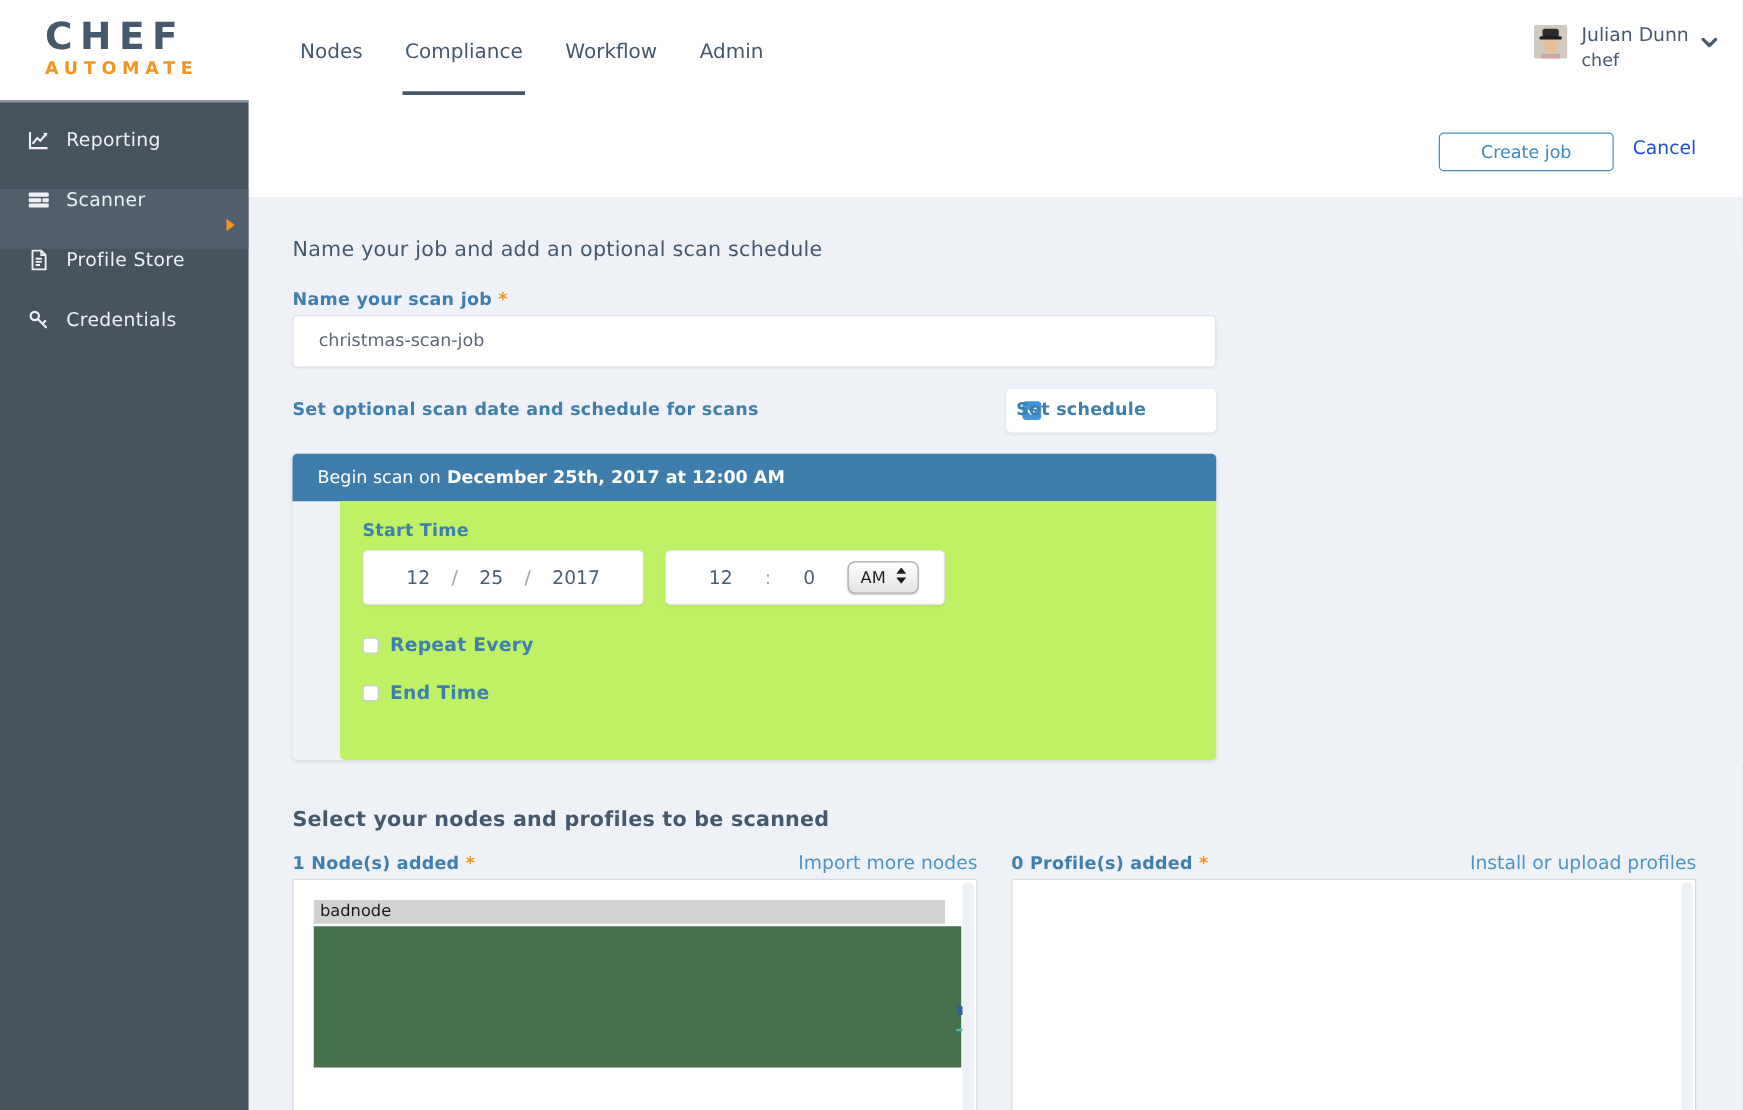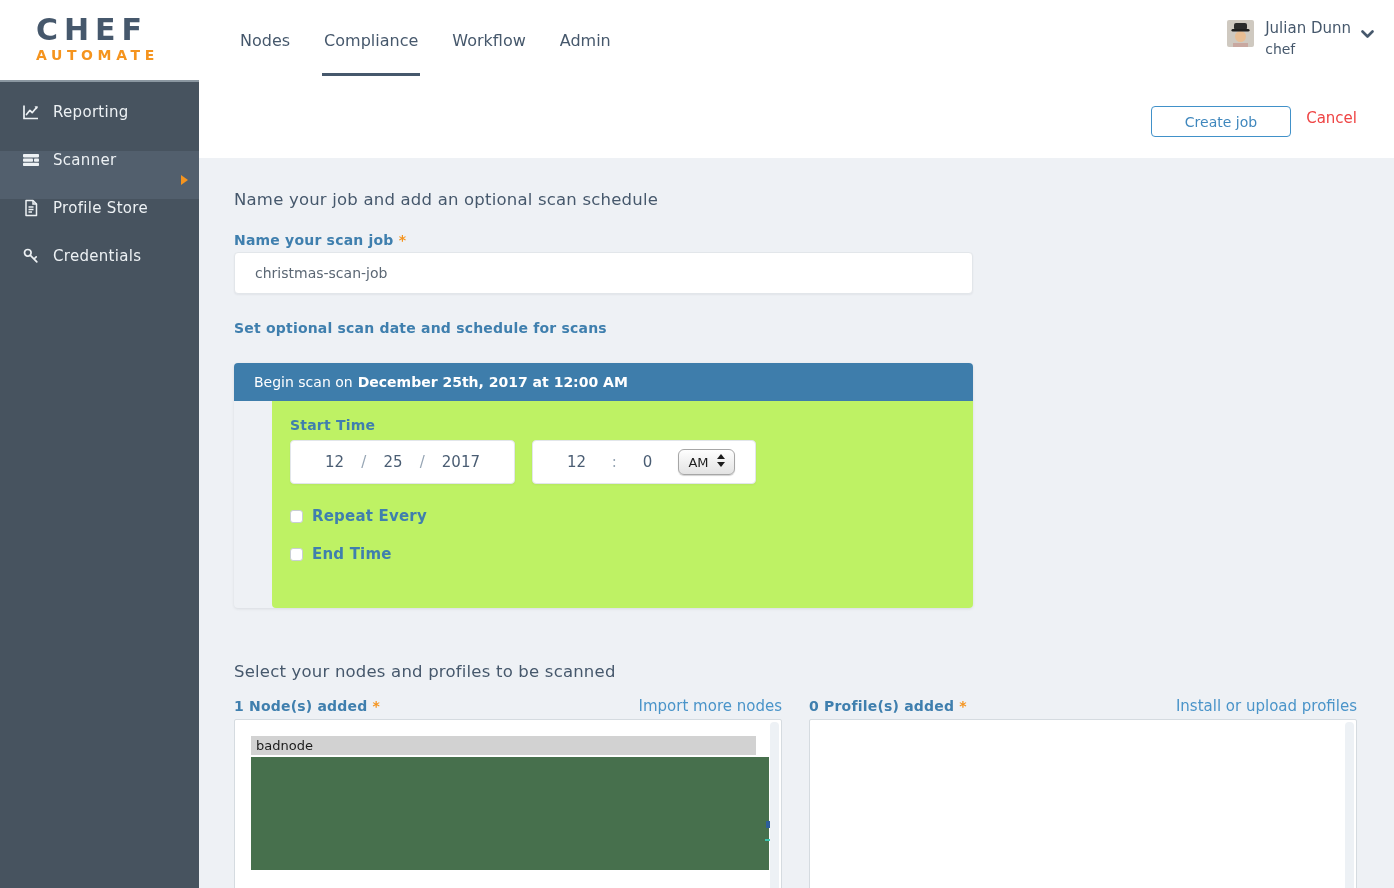--- a/index.html
+++ b/index.html
@@ -31,21 +31,21 @@
   .side-item:first-child { margin-top:21px; }
   .side-item.active { background:#525f6d; }
   .side-icon { width:18px; height:18px; margin-right:13px; display:flex; align-items:center; justify-content:center; }
   .side-arrow { position:absolute; right:11px; top:20px; }
 
   
   .main { position:absolute; top:80px; left:199px; width:1195px; height:808px; }
   .toolbar { position:relative; height:78px; background:#fff; }
   .goback { position:absolute; left:37px; top:0; height:78px; display:flex; align-items:center; gap:14px; color:#4a94c9; font-size:15px; cursor:pointer; }
   .btn-create { position:absolute; right:103px; top:26px; width:140px; height:31px; background:#fff; border:1px solid #4191c9; border-radius:4px; color:#3f87bd; font-size:14px; font-family:inherit; cursor:pointer; }
-  .link-cancel { position:absolute; right:37px; top:29px; color:#ef4444; font-size:15px; cursor:pointer; }
+  .link-cancel { position:absolute; right:37px; top:29px; color:#1d4ed8; font-size:15px; cursor:pointer; }
 
   .content { position:absolute; top:78px; left:0; width:1195px; height:730px; background:#eef1f5; padding:32px 37px 16px 35px; }
 
   .h-section { font-size:16.5px; font-weight:normal; color:#46586c; line-height:20px; letter-spacing:.2px; }
   .lbl { font-size:14px; font-weight:bold; color:#3f7fae; letter-spacing:.2px; }
   .star { color:#f5941e; font-weight:bold; }
   .blue-link { color:#4a94c9; font-size:15px; cursor:pointer; }
 
   .name-label { margin-top:22px; }
   .name-input { display:block; margin-top:4px; width:739px; height:42px; border:1px solid #e2e6ea; border-radius:4px; background:#fff; padding:0 20px; font-size:14px; color:#5b6774; font-family:inherit; box-shadow:0 1px 2px rgba(30,40,50,.06); outline:none; }
@@ -64,21 +64,21 @@
   .dt-box { width:225px; height:44px; background:#fff; border:1px solid #e2e6ea; border-radius:4px; box-shadow:0 1px 2px rgba(30,40,50,.05); display:flex; align-items:center; justify-content:space-between; padding:0 34px 0 34px; font-size:15px; color:#4a5d73; }
   .dt-box.time { width:224px; padding:0 20px 0 34px; }
   .dt-sep { color:#96a5b4; }
   .dt-num { cursor:text; }
   .meridiem { width:57px; height:26px; border:1px solid #a6a6a6; border-radius:6px; background:linear-gradient(#fefefe,#e3e3e3); box-shadow:0 1px 1px rgba(0,0,0,.18); display:flex; align-items:center; justify-content:center; gap:8px; font-size:13px; color:#1c1c1c; cursor:pointer; }
   .check-row { display:flex; align-items:center; gap:9px; margin-top:23px; cursor:pointer; }
   .check-row + .check-row { margin-top:20px; }
   .cb-empty { width:13px; height:13px; background:#fff; border:1px solid #c9ced4; border-radius:3px; flex:0 0 auto; }
   .check-row .lbl { font-size:15px; }
 
-  .h-nodes { margin-top:54px; }
+  .h-nodes { margin-top:38px;font-weight:bold; }
   .cols { display:flex; gap:27px; margin-top:15px; }
   .col { width:548px; }
   .col-head { display:flex; justify-content:space-between; align-items:baseline; height:18px; }
   .listbox { position:relative; margin-top:4px; width:548px; height:198px; background:#fff; border:1px solid #d5dbe0; border-radius:2px; overflow:hidden; cursor:default; }
   .node-row { position:absolute; left:16px; top:16px; width:505px; height:19px; background:#d2d2d2; color:#1b1b1b; font-size:13px; line-height:19px; padding-left:5px; cursor:pointer; }
   .green-block { position:absolute; left:16px; top:37px; width:518px; height:113px; background:#47704d; }
   .scroll-strip { position:absolute; right:2px; top:2px; bottom:2px; width:9px; background:#edf1f5; border-radius:4px; cursor:pointer; }
   .artifact-blue { position:absolute; left:531px; top:101px; width:5px; height:7px; background:#2e5f9b; }
   .artifact-teal { position:absolute; left:530px; top:119px; width:7px; height:2px; background:#3ec4ae; }
 </style>
@@ -188,20 +188,28 @@
       <div class="h-section">Name your job and add an optional scan schedule</div>
 
       <div class="lbl name-label">
         <span>Name your scan job</span>
         <span class="star">*</span>
       </div>
       <input class="name-input" type="text" value="christmas-scan-job" style="">
 
       <div class="sched-row">
         <span class="lbl">Set optional scan date and schedule for scans</span>
+        <div class="setsched-card">
+          <span class="cb-checked">
+            <svg width="10" height="9" viewBox="0 0 10 9">
+                <polyline points="1.5,4.6 4,7 8.5,1.6" fill="none" stroke="#fff" stroke-width="1.9" stroke-linecap="round" stroke-linejoin="round"></polyline>
+              </svg>
+          </span>
+          <span class="lbl">Set schedule</span>
+        </div>
       </div>
 
       <div class="sched-card">
         <div class="banner">
           <span>Begin scan on</span>
           <b>December 25th, 2017 at 12:00 AM</b>
         </div>
         <div class="card-body">
           <div class="lbl">Start Time</div>
           <div class="dt-row">

